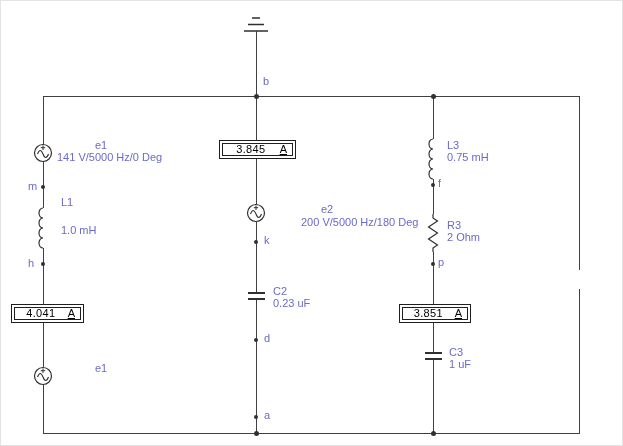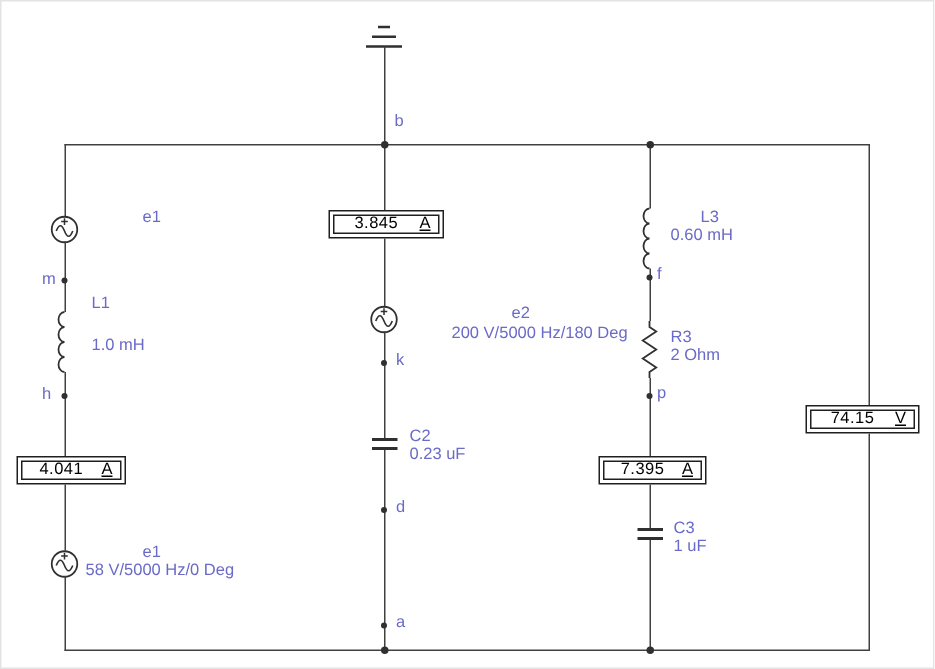--- a/index.html
+++ b/index.html
@@ -100,65 +100,59 @@
   <div class="wire-v" style="left:432px;top:178px;height:35px"></div>
   <div class="dot small" style="left:430px;top:182px"></div>
   <svg class="cmp" style="left:426px;top:213px" width="12" height="38">
     <path d="M6,0 L6,4 L10.5,7 L1.5,13 L10.5,19 L1.5,25 L10.5,31 L6,34 L6,38" fill="none" stroke="#303030" stroke-width="1.2"></path>
   </svg>
   <div class="wire-v" style="left:432px;top:251px;height:52px"></div>
   <div class="dot small" style="left:430px;top:261px"></div>
 
   <div class="meter" style="left:398px;top:303px;width:72px">
     <div class="meter-inner">
-      <span class="meter-val">7.395</span>
+      <span class="meter-val">3.851</span>
       <span class="meter-unit">A</span>
     </div>
   </div>
 
   <div class="wire-v" style="left:432px;top:322px;height:29px"></div>
   <div class="capline" style="left:424px;top:351px;width:17px"></div>
   <div class="capline" style="left:424px;top:357px;width:17px"></div>
   <div class="wire-v" style="left:432px;top:359px;height:74px"></div>
   <div class="dot" style="left:430px;top:430px"></div>
 
   <div class="wire-v" style="left:578px;top:95px;height:174px"></div>
-  <div class="meter" style="left:536px;top:269px;width:76px">
-    <div class="meter-inner">
-      <span class="meter-val">74.15</span>
-      <span class="meter-unit">V</span>
-    </div>
-  </div>
   <div class="wire-v" style="left:578px;top:288px;height:145px"></div>
 
   <div class="lbl" style="left:262px;top:74px">b</div>
   <div class="lbl" style="left:27px;top:179px">m</div>
   <div class="lbl" style="left:27px;top:256px">h</div>
   <div class="lbl" style="left:263px;top:233px">k</div>
   <div class="lbl" style="left:263px;top:331px">d</div>
   <div class="lbl" style="left:263px;top:408px">a</div>
   <div class="lbl" style="left:437px;top:176px">f</div>
   <div class="lbl" style="left:437px;top:255px">p</div>
 
   <div class="lbl" style="left:94px;top:138px">e1</div>
+  <div class="lbl" style="left:56px;top:150px">141 V/5000 Hz/0 Deg</div>
 
   <div class="lbl" style="left:60px;top:195px">L1</div>
   <div class="lbl" style="left:60px;top:223px">1.0 mH</div>
 
   <div class="lbl" style="left:94px;top:361px">e1</div>
-  <div class="lbl" style="left:56px;top:373px">58 V/5000 Hz/0 Deg</div>
 
-  <div class="lbl" style="left:340px;top:202px">e2</div>
+  <div class="lbl" style="left:320px;top:202px">e2</div>
   <div class="lbl" style="left:300px;top:215px">200 V/5000 Hz/180 Deg</div>
 
   <div class="lbl" style="left:272px;top:284px">C2</div>
   <div class="lbl" style="left:272px;top:296px">0.23 uF</div>
 
-  <div class="lbl" style="left:466px;top:138px">L3</div>
-  <div class="lbl" style="left:446px;top:150px">0.60 mH</div>
+  <div class="lbl" style="left:446px;top:138px">L3</div>
+  <div class="lbl" style="left:446px;top:150px">0.75 mH</div>
 
   <div class="lbl" style="left:446px;top:218px">R3</div>
   <div class="lbl" style="left:446px;top:230px">2 Ohm</div>
 
   <div class="lbl" style="left:448px;top:345px">C3</div>
   <div class="lbl" style="left:448px;top:357px">1 uF</div>
 
 </div>
 
 </body></html>

